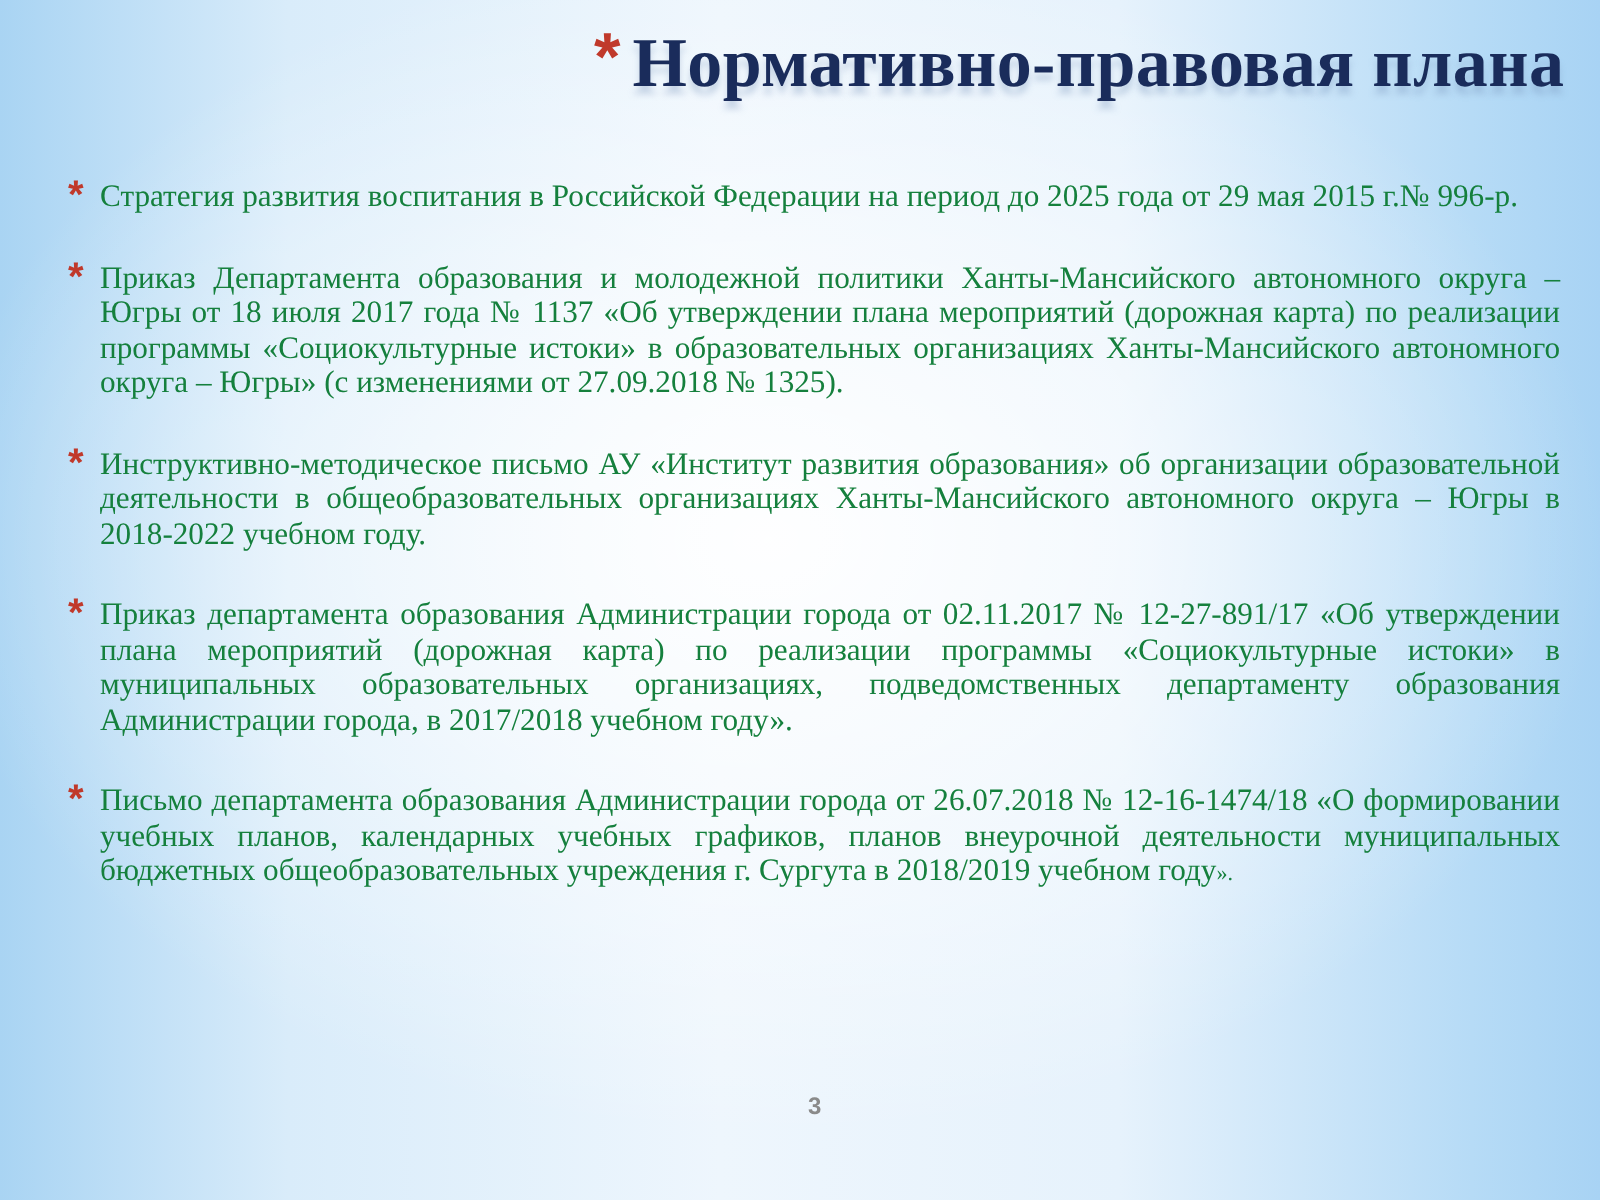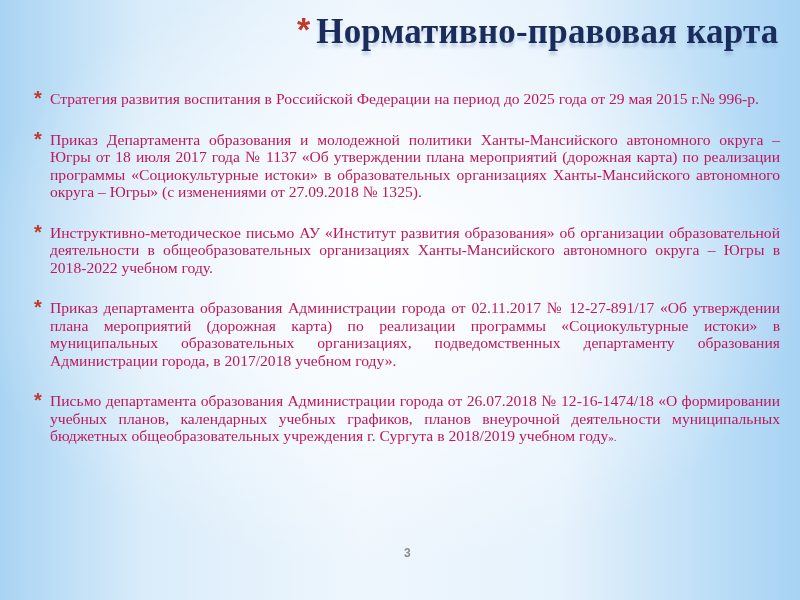--- a/index.html
+++ b/index.html
@@ -29,35 +29,35 @@
   }
   .item {
     position: relative; padding-left: 22px; margin-bottom: 23px;
   }
   .bullet {
     position: absolute; left: 6px; top: -3px;
     color: #c0392b; font-size: 20px; font-weight: bold;
     font-family: "Liberation Sans", "DejaVu Sans", sans-serif;
   }
   .item-text {
-    color: #be185d; font-size: 15.6px; line-height: 17.5px;
+    color: #15803d; font-size: 15.6px; line-height: 17.5px;
     text-align: justify; display: block;
   }
   .item-text .small { font-size: 11px; }
   .page-number {
     position: absolute; left: 404px; top: 546px;
     color: #8a8a8a; font-size: 12px; font-weight: bold;
     font-family: "Liberation Sans", "DejaVu Sans", sans-serif;
   }
 </style>
 </head>
 <body>
 
 <div class="slide-title">
-  <span class="title-star">*</span><span class="title-text">Нормативно-правовая карта</span>
+  <span class="title-star">*</span><span class="title-text">Нормативно-правовая плана</span>
 </div>
 
 <div class="content">
   <div class="item">
     <span class="bullet">*</span>
     <span class="item-text">Стратегия развития воспитания в Российской Федерации на период до 2025 года от 29 мая 2015 г.№ 996-р.</span>
   </div>
   <div class="item">
     <span class="bullet">*</span>
     <span class="item-text">Приказ Департамента образования и молодежной политики Ханты-Мансийского автономного округа – Югры от 18 июля 2017 года № 1137 «Об утверждении плана мероприятий (дорожная карта) по реализации программы «Социокультурные истоки» в образовательных организациях Ханты-Мансийского автономного округа  – Югры» (с изменениями от 27.09.2018 № 1325).</span>

